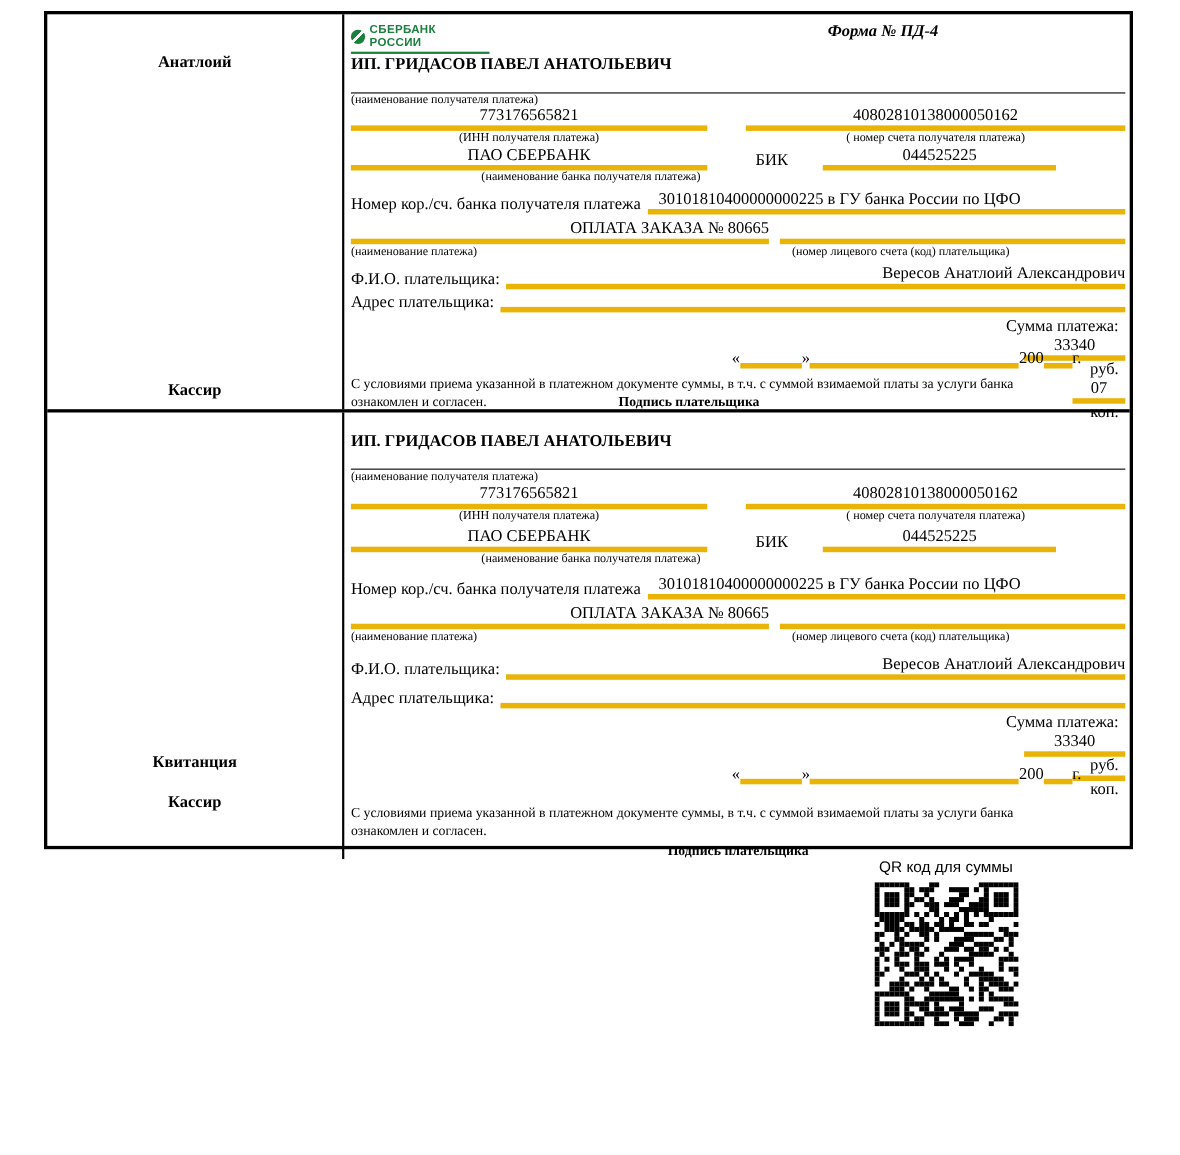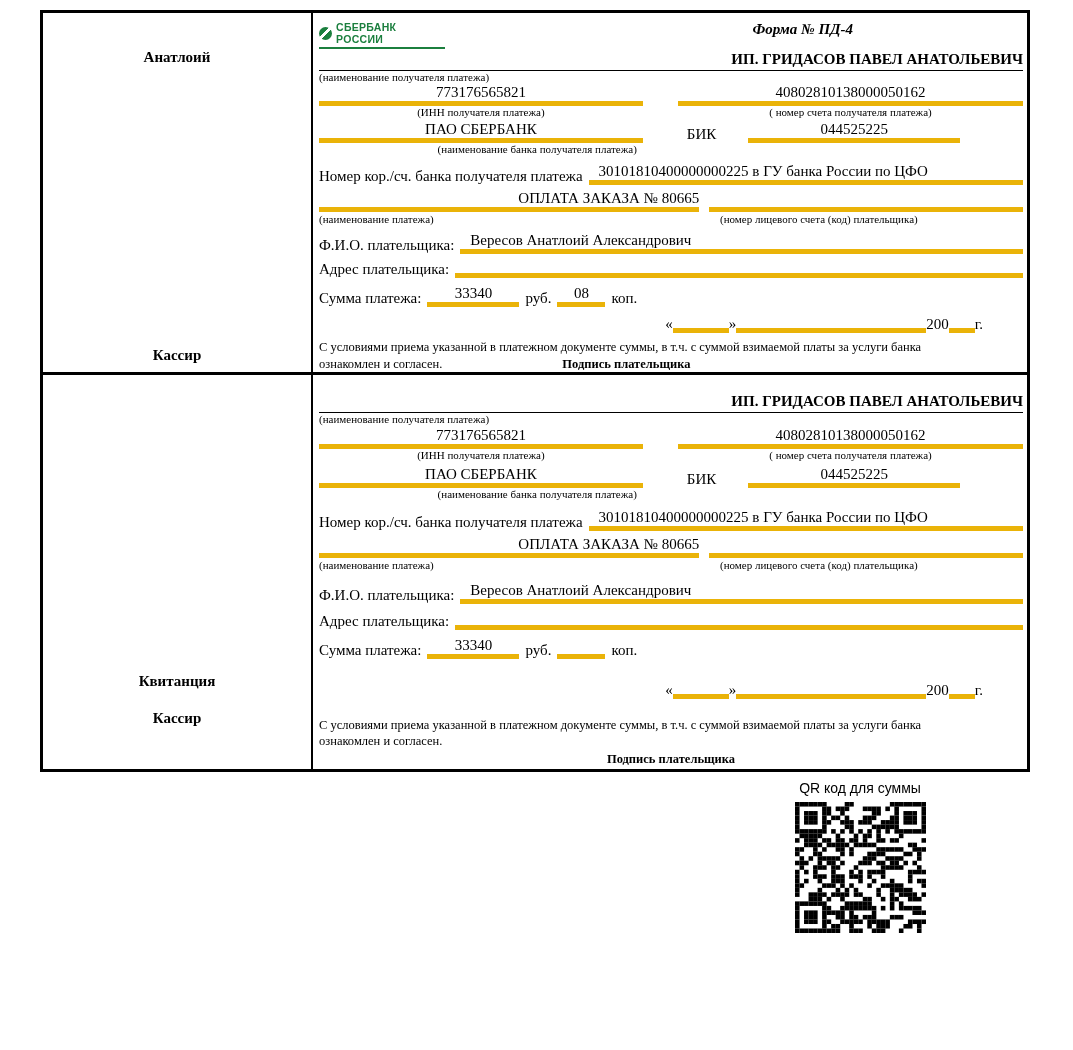--- a/index.html
+++ b/index.html
@@ -27,21 +27,21 @@
 
   .header-row { display:flex; justify-content:space-between; height:28px; }
   .sber-logo { width:126px; display:flex; flex-direction:column; }
   .sber-top { display:flex; align-items:center; gap:4px; color:#1b7f3e; font-weight:bold;
               font-size:10.5px; font-family:"Liberation Sans", sans-serif; letter-spacing:.3px; }
   .sber-icon { width:13px; height:13px; border-radius:50%; flex:0 0 13px;
     background:linear-gradient(135deg,#1b7f3e 42%,#ffffff 42%,#ffffff 56%,#1b7f3e 56%); }
   .sber-line { height:2px; background:#1b7f3e; margin-top:2px; }
   .form-title { font-weight:bold; font-style:italic; font-size:15px; margin-right:170px; white-space:nowrap; }
 
-  .recipient-row { border-bottom:1px solid #000; text-align:right; font-weight:bold; padding-bottom:2px; margin-top:2px; }
+  .recipient-row { border-bottom:1px solid #000; text-align:left; font-weight:bold; padding-bottom:16px; margin-top:2px; }
   .caption { font-size:11px; }
   .caption-center { height:14px; }
 
   .row { display:flex; align-items:flex-end; }
   .field { border-bottom:5px solid #eab308; text-align:center; }
   .grow { flex:1; }
   .label { white-space:nowrap; padding-right:6px; }
 
   .fields-row { margin-top:2px; height:20px; }
   .f-inn { width:46%; }
@@ -62,25 +62,25 @@
 
   .payment-row { margin-top:5px; height:22px; }
   .pay-name { width:54%; text-align:right; white-space:nowrap; }
   .pay-gap { width:10px; }
 
   .pay-captions { display:flex; height:15px; margin-top:1px; }
   .pc-left { width:42%; }
   .pc-right { flex:1; text-align:center; }
 
   .payer-row { margin-top:6px; height:24px; }
-  .payer-val { text-align:left; padding-left:10px; }
+  .payer-val { text-align:right; padding-left:10px; }
   .addr-row { margin-top:4px; height:22px; }
 
-  .amount-row { margin-top:5px; height:24px; }
-  .amt { width:92px;margin-top:24px; }
+  .amount-row { margin-top:5px; height:24px;flex-direction:column; }
+  .amt { width:92px; }
   .kop { width:48px; }
   .unit { padding:0 6px; white-space:nowrap; }
 
   .date-row { margin-top:5px; height:24px; justify-content:flex-end; padding-right:40px; }
   .dq { width:56px; }
   .dline { width:190px; }
   .dyr { width:26px; }
 
   .terms { font-size:12.5px; line-height:1.3; }
   .terms-first { margin-top:6px; }
@@ -153,21 +153,21 @@
         <span class="field grow payer-val">Вересов Анатлоий Александрович</span>
       </div>
       <div class="row addr-row">
         <span class="label">Адрес плательщика:</span>
         <span class="field grow"></span>
       </div>
       <div class="row amount-row">
         <span class="label">Сумма платежа:</span>
         <span class="field amt">33340</span>
         <span class="unit">руб.</span>
-        <span class="field kop">08</span>
+        <span class="field kop">07</span>
         <span class="unit">коп.</span>
       </div>
       <div class="row date-row">
         <span>«</span>
         <span class="field dq"></span>
         <span>»</span>
         <span class="field dline"></span>
         <span>200</span>
         <span class="field dyr"></span>
         <span>г.</span>

